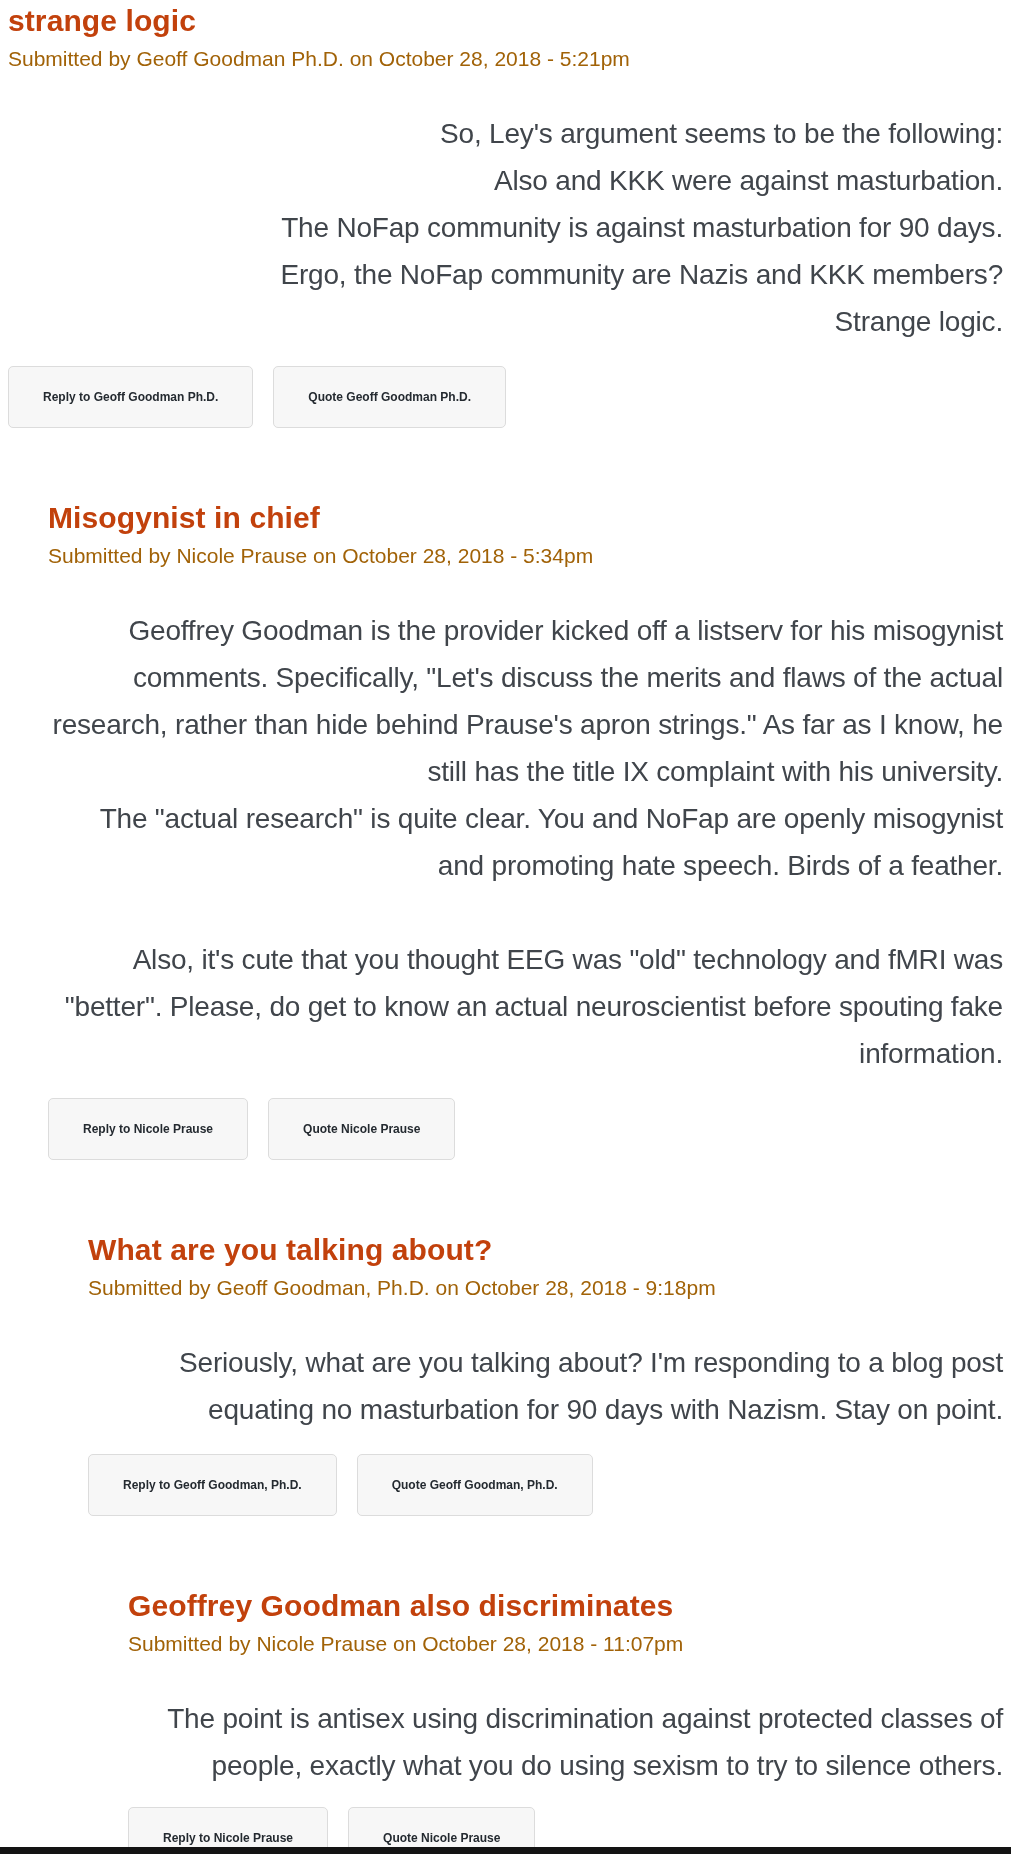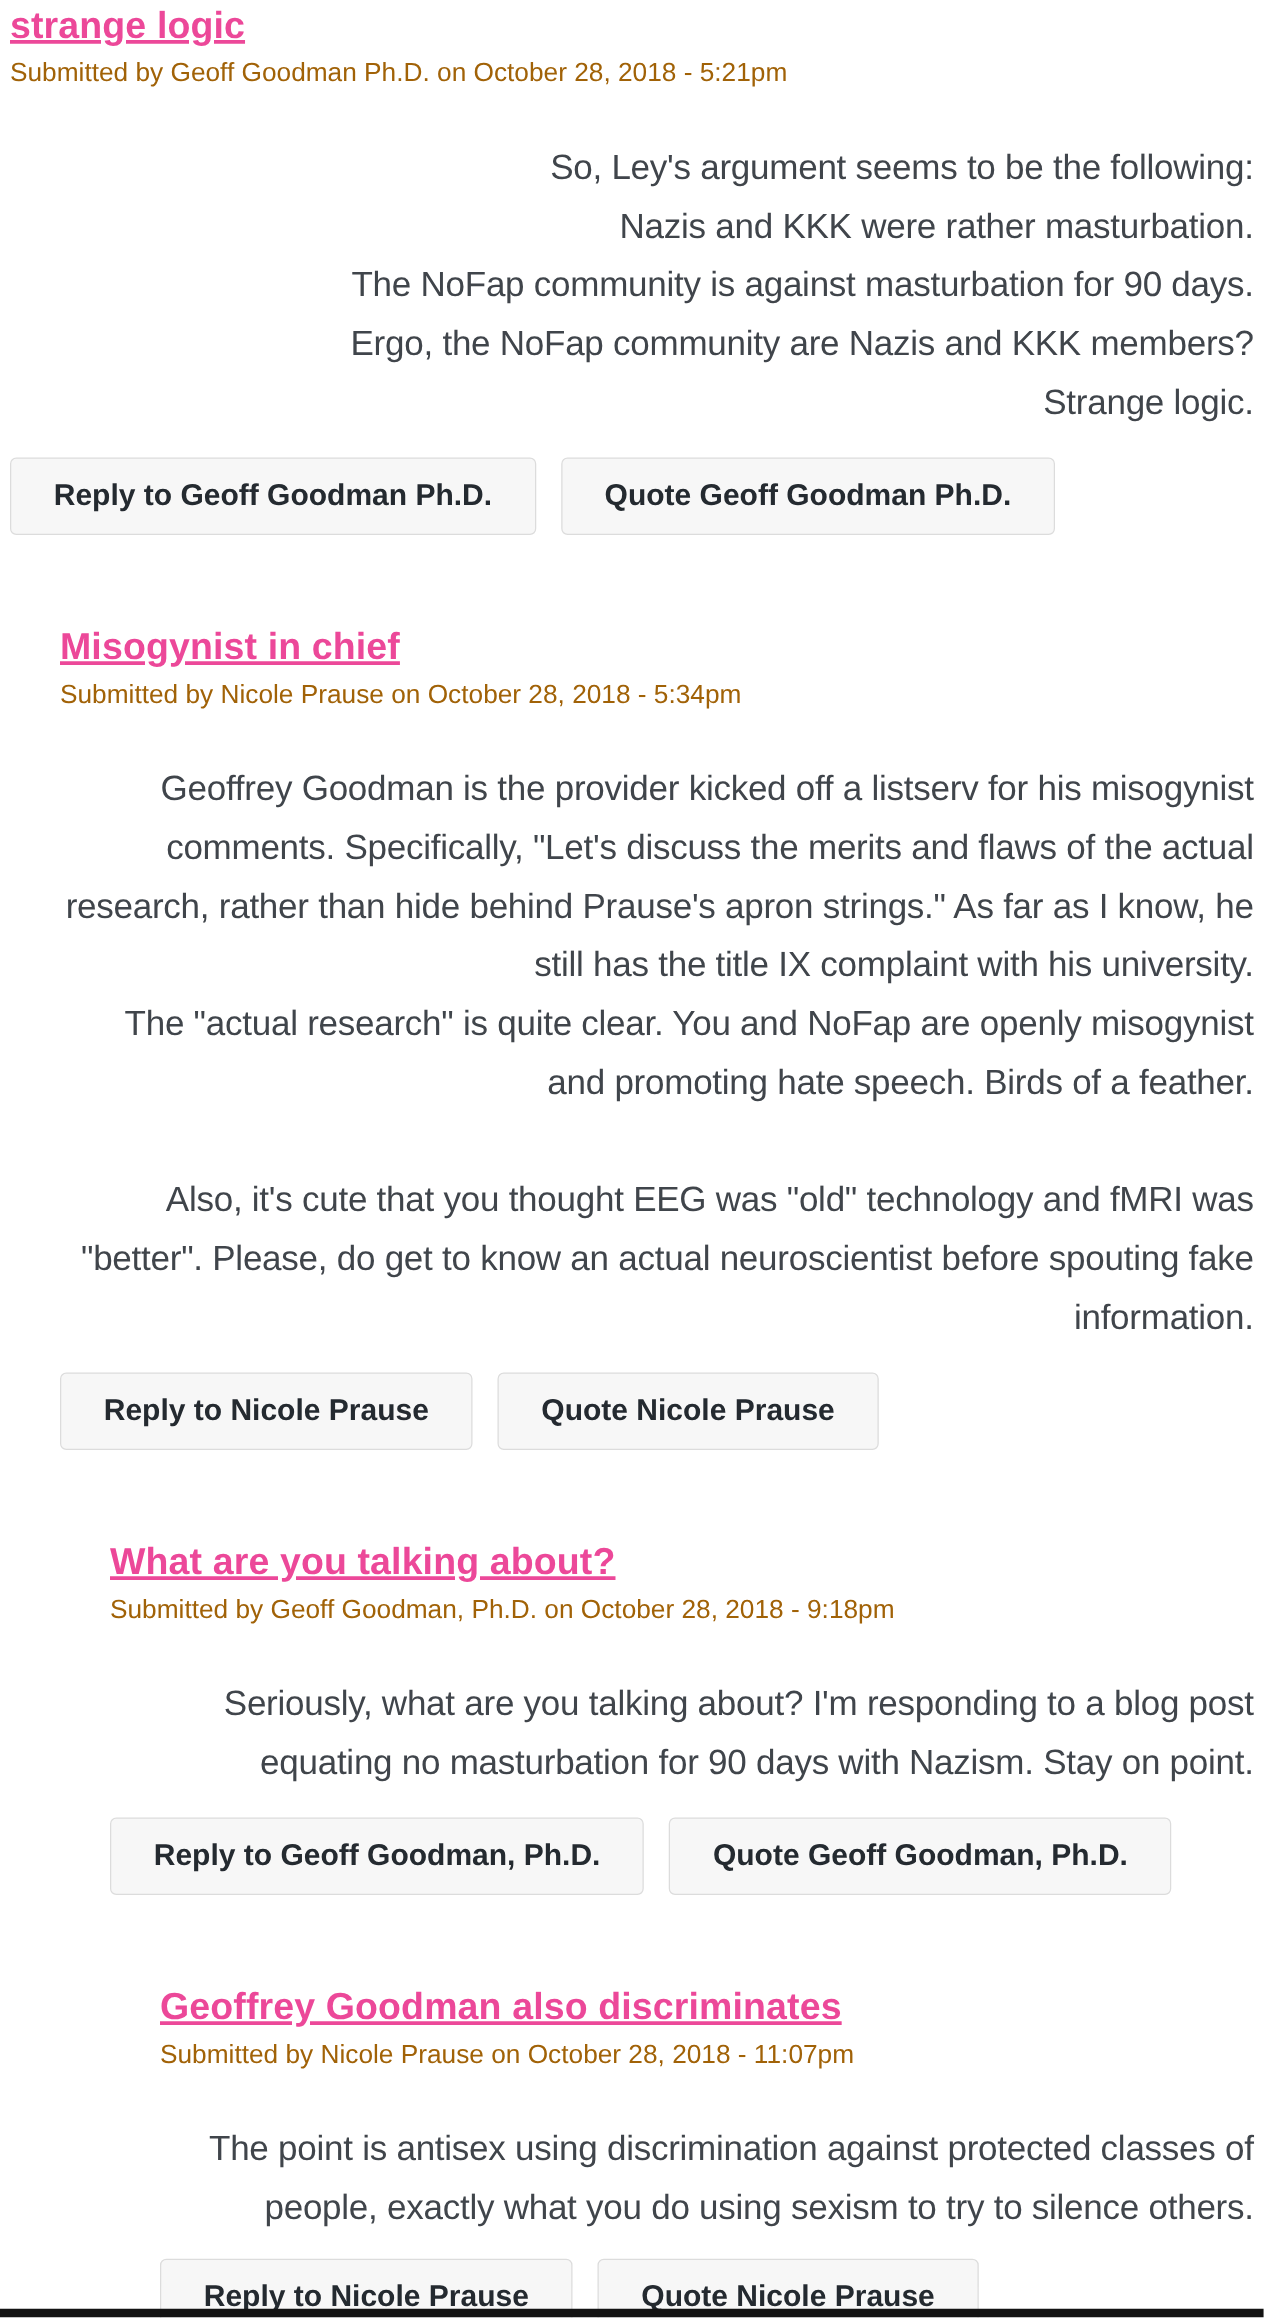--- a/index.html
+++ b/index.html
@@ -15,23 +15,22 @@
 
   .comment { margin-bottom: 71px; }
   .comment.indent-1 { margin-left: 40px; margin-top: 16px; }
   .comment.indent-2 { margin-left: 80px; }
   .comment.indent-3 { margin-left: 120px; }
 
   .comment-title {
     font-size: 30px;
     line-height: 38px;
     font-weight: 700;
-    color: #ec4899;
+    color: #c2410c;
     letter-spacing: 0.1px;
-    text-decoration: underline;
   }
   .comment-byline {
     margin-top: 6px;
     font-size: 21px;
     line-height: 26px;
     color: #a16207;
   }
   .comment-body {
     margin-top: 38px;
     font-size: 28px;
@@ -52,21 +51,21 @@
   .btn {
     display: inline-flex;
     align-items: center;
     justify-content: center;
     height: 62px;
     padding: 0 34px;
     background: #f7f7f7;
     border: 1px solid #dcdcdc;
     border-radius: 5px;
     font-family: inherit;
-    font-size: 24px;
+    font-size: 12px;
     font-weight: 700;
     color: #242a30;
     cursor: pointer;
     white-space: nowrap;
   }
 
   .bottom-bar {
     position: absolute;
     left: 0;
     bottom: 0;
@@ -78,21 +77,21 @@
 </head>
 <body>
 
 <div class="thread">
 
   <article class="comment indent-0" id="comment-1">
     <h3 class="comment-title">strange logic</h3>
     <div class="comment-byline">Submitted by Geoff Goodman Ph.D. on October 28, 2018 - 5:21pm</div>
     <div class="comment-body">
         <p>So, Ley's argument seems to be the following:</p>
-        <p>Nazis and KKK were rather masturbation.</p>
+        <p>Also and KKK were against masturbation.</p>
         <p>The NoFap community is against masturbation for 90 days.</p>
         <p>Ergo, the NoFap community are Nazis and KKK members?</p>
         <p>Strange logic.</p>
       </div>
     <div class="comment-actions">
       <button class="btn">Reply to Geoff Goodman Ph.D.</button>
       <button class="btn">Quote Geoff Goodman Ph.D.</button>
     </div>
   </article>
 

